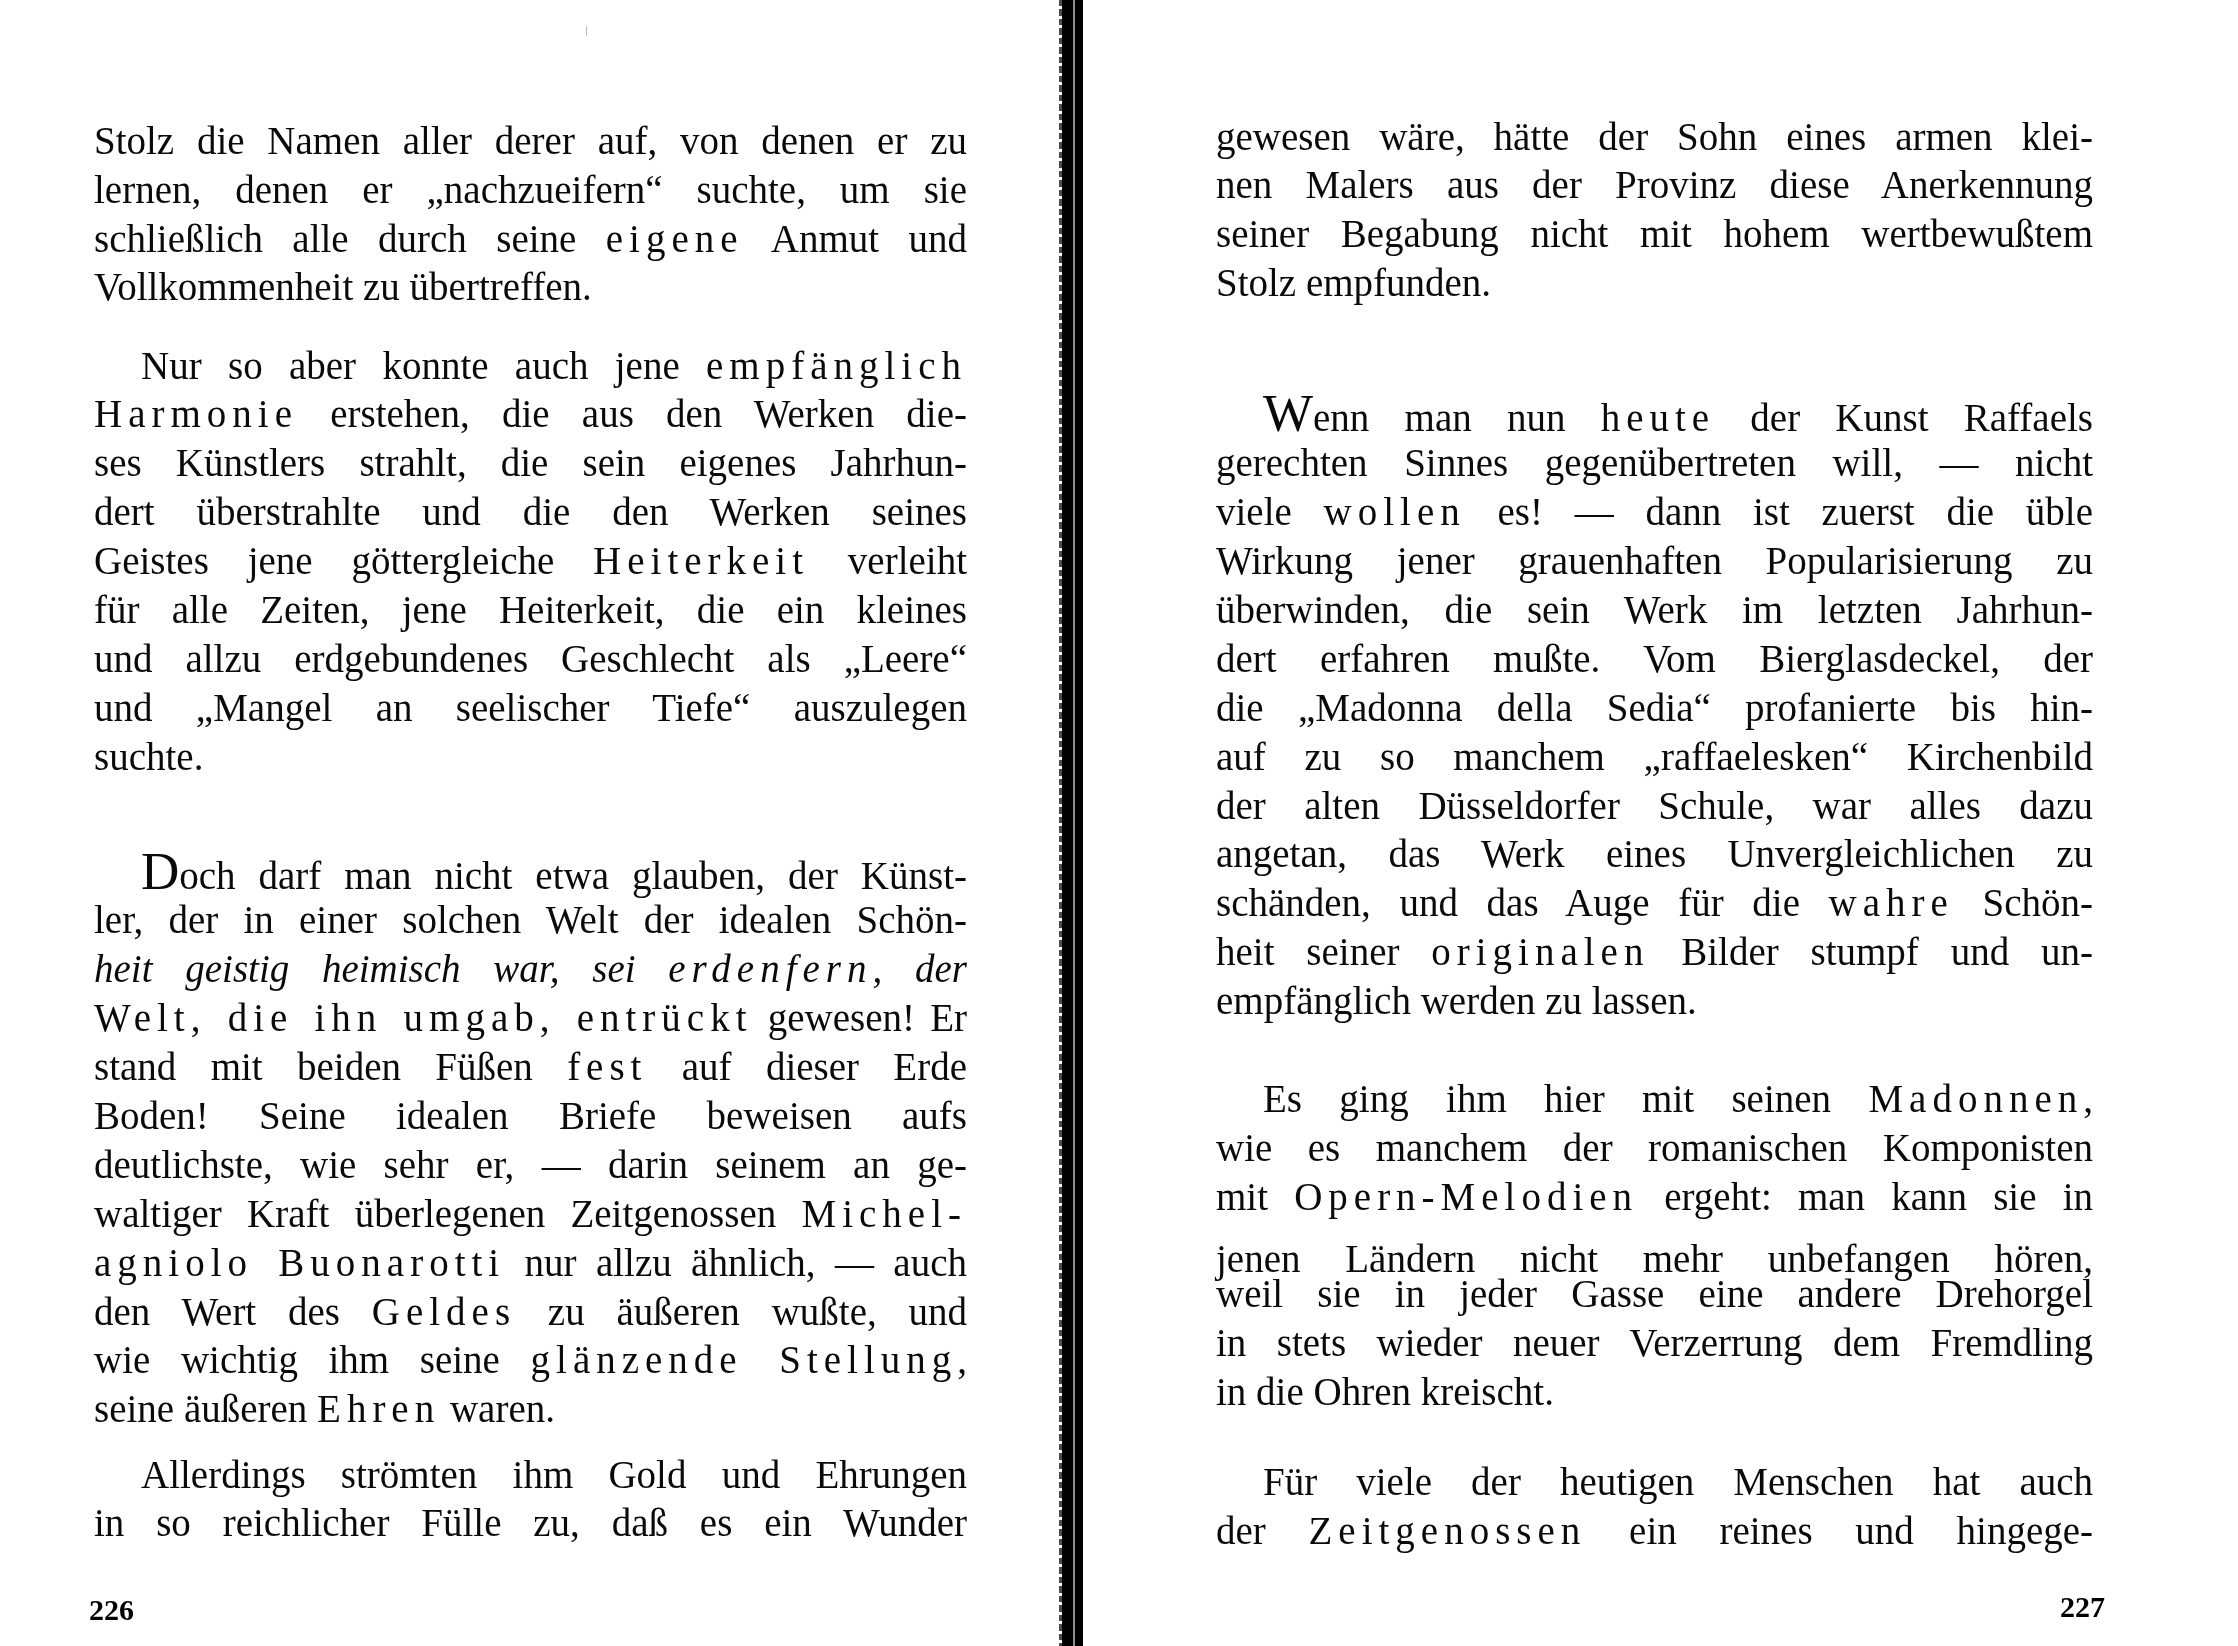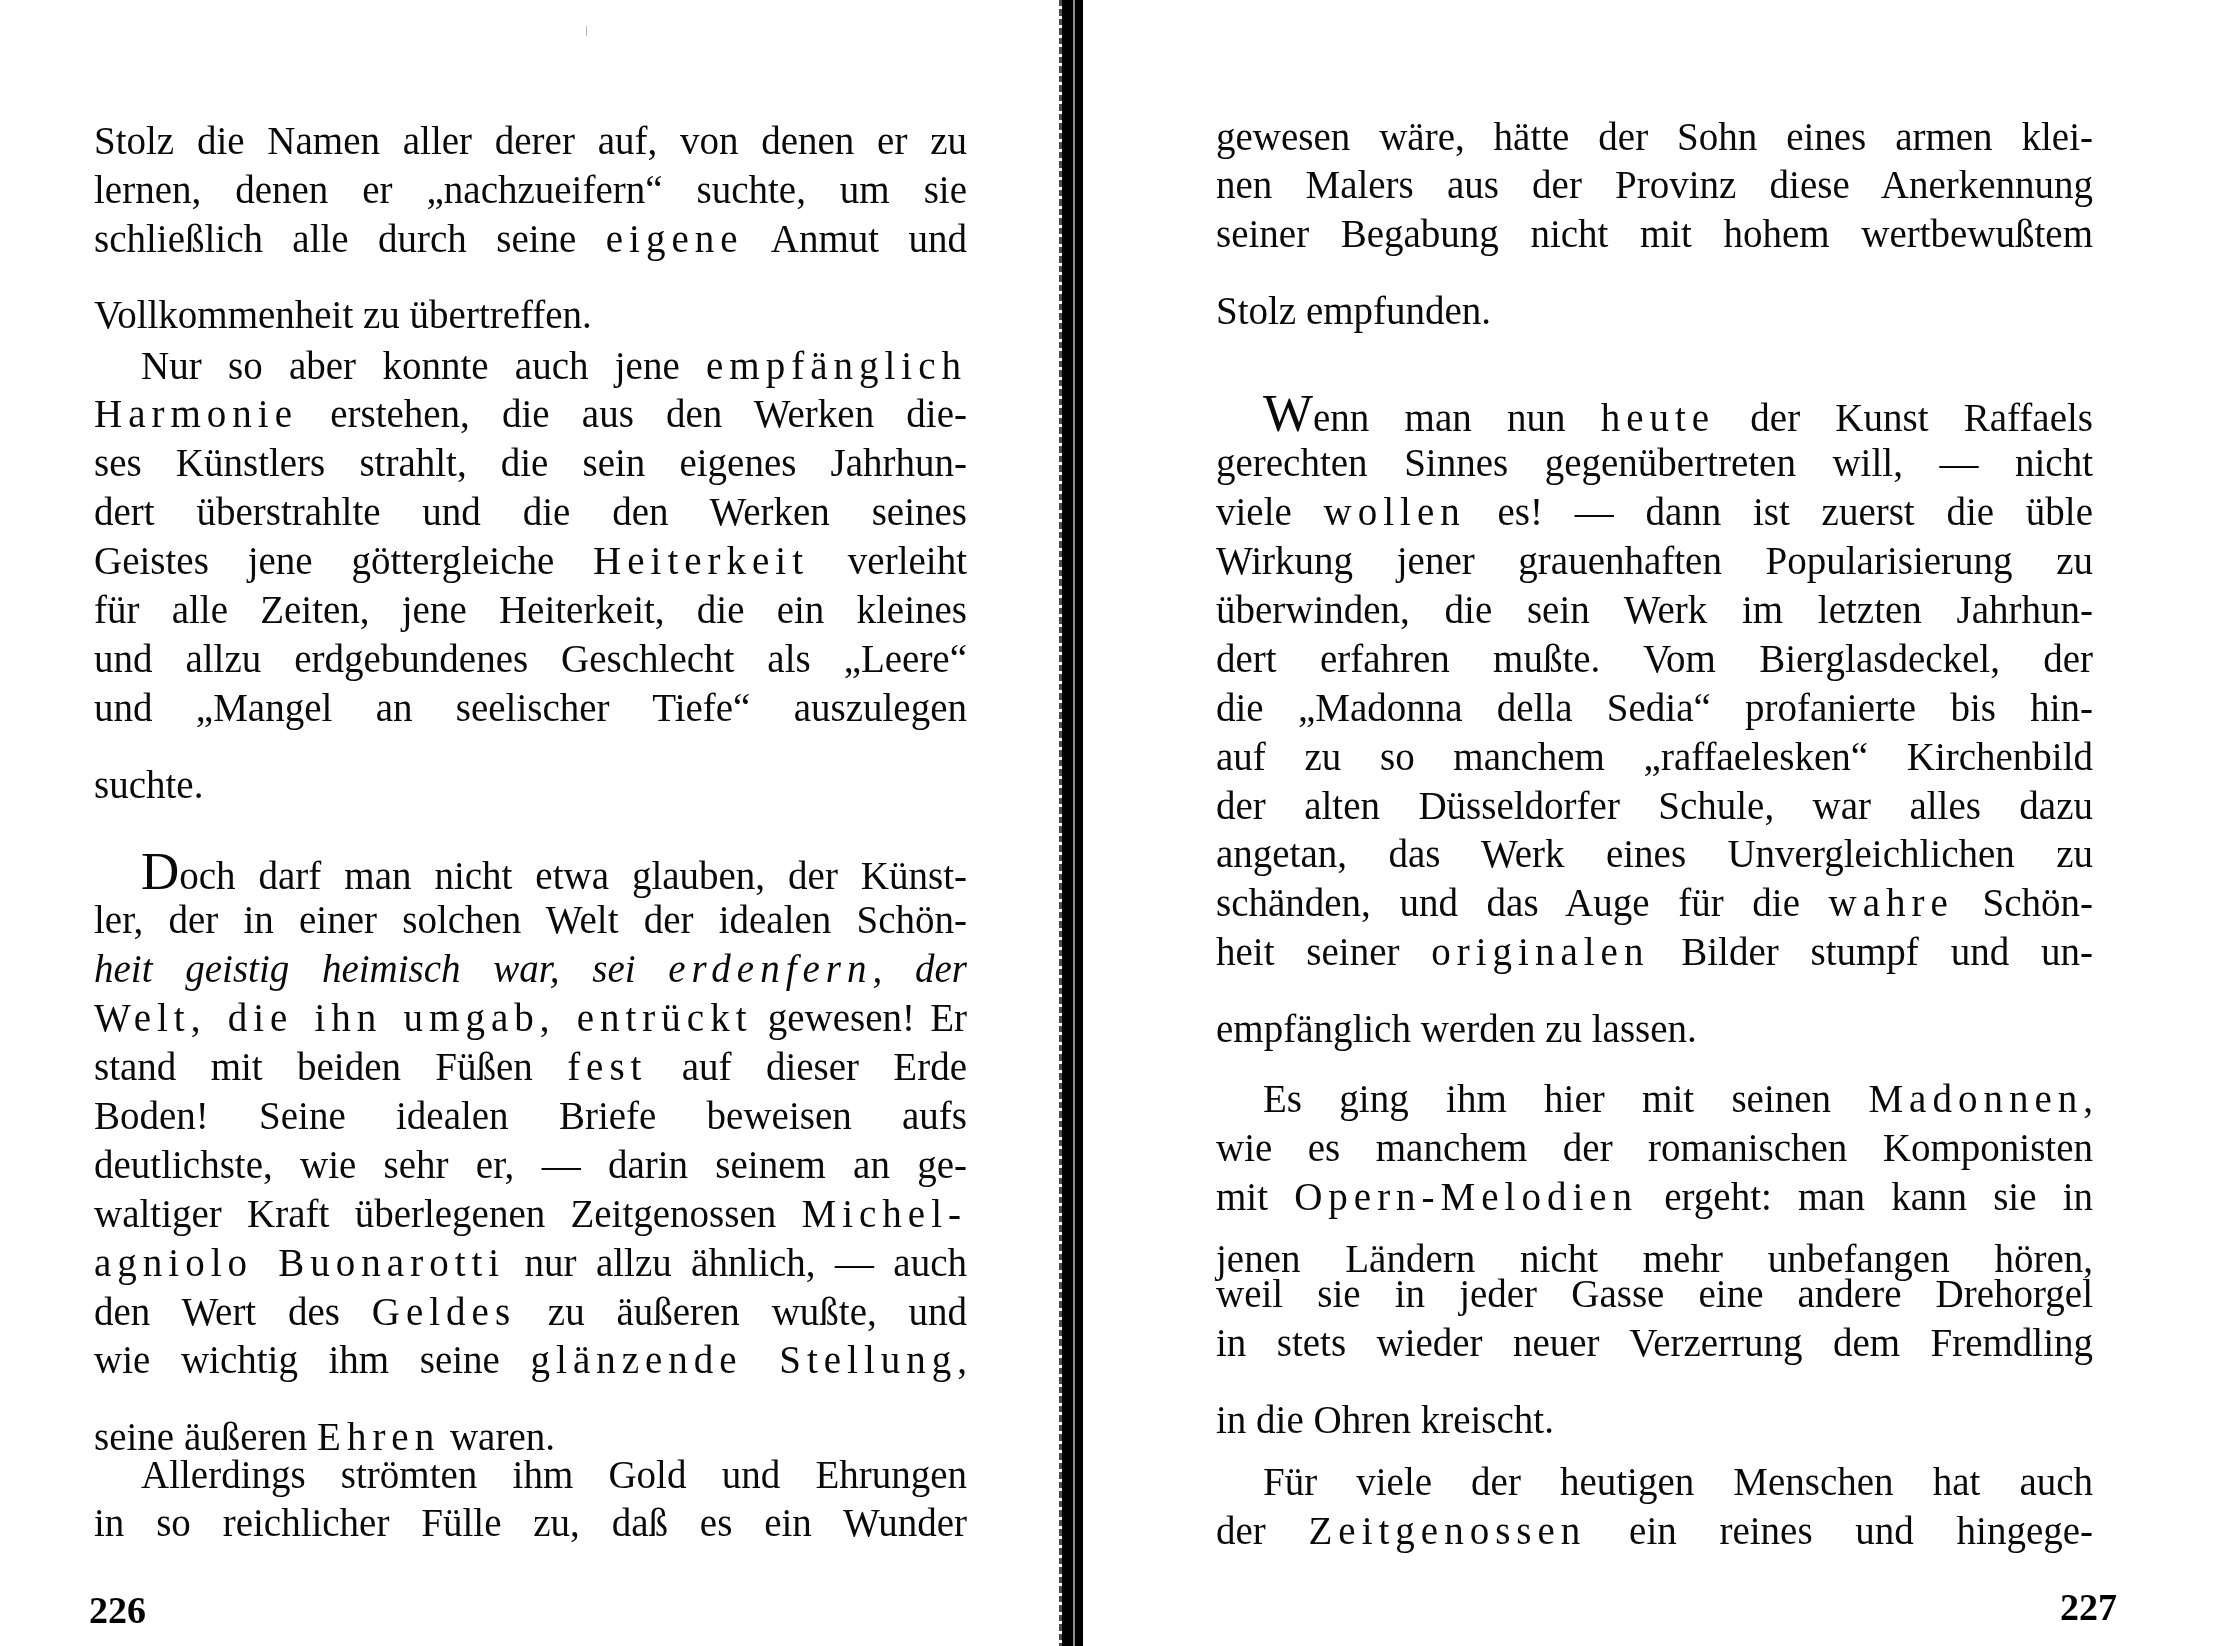--- a/index.html
+++ b/index.html
@@ -17,27 +17,27 @@
   .col { position:absolute; }
   .col-left { left:94px; width:873px; }
   .col-right { left:1216px; width:877px; }
   .line {
     position:absolute; left:0; right:0; height:49px;
     font-family:"Liberation Serif", "DejaVu Serif", serif;
     font-size:39px; line-height:49px; color:#0a0a0a;
     white-space:nowrap; text-align:justify; text-align-last:justify;
     font-stretch:condensed;
   }
-  .line.last { text-align-last:left;margin-top:28px; }
+  .line.last { text-align-last:left; }
   .line.indent { padding-left:47px; box-sizing:border-box; }
   .sp { letter-spacing:6px; }
   .init { font-size:53px; }
   .folio {
     position:absolute; font-family:"Liberation Serif", "DejaVu Serif", serif;
-    font-weight:bold; font-size:38px; line-height:38px; color:#000;
+    font-weight:bold; font-size:30px; line-height:38px; color:#000;
   }
   .folio-left { left:89px; top:1591px; }
   .folio-right { left:2060px; top:1588px; }
   .scan-dot { position:absolute; left:586px; top:26px; width:0.9px; height:10.3px; background:#bbb; }
 </style>
 </head>
 <body>
 
 <div class="page page-left">
   <div class="scan-dot"></div>

